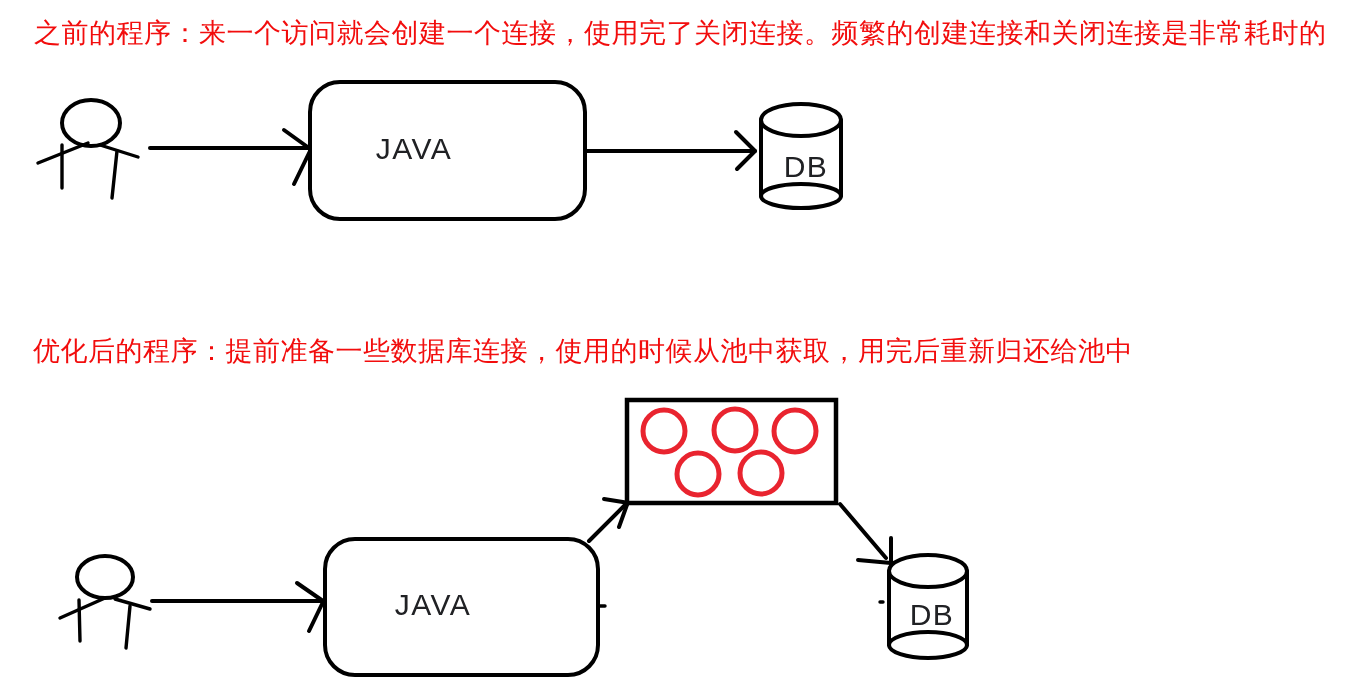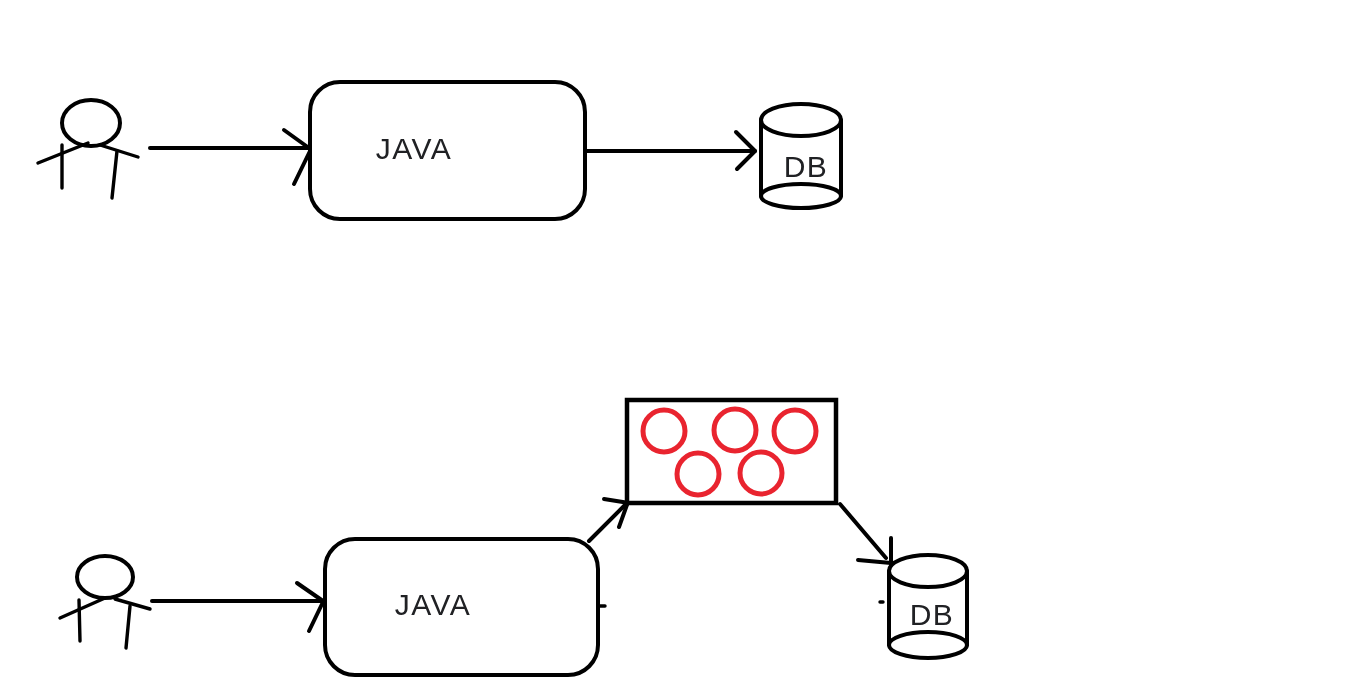--- a/index.html
+++ b/index.html
@@ -104,21 +104,23 @@
     <path class="ink-thin" d="M880,602 L883,602"></path>
 
     <g>
       <path class="ink" d="M889,571 L889,645"></path>
       <path class="ink" d="M967,571 L967,645"></path>
       <ellipse class="ink" cx="928" cy="645" rx="39" ry="13"></ellipse>
       <ellipse class="ink-box" cx="928" cy="571" rx="39" ry="16"></ellipse>
     </g>
   </svg>
 
+  <div class="heading heading-before">之前的程序：来一个访问就会创建一个连接，使用完了关闭连接。频繁的创建连接和关闭连接是非常耗时的</div>
 
+  <div class="heading heading-after">优化后的程序：提前准备一些数据库连接，使用的时候从池中获取，用完后重新归还给池中</div>
 
   <div class="shape-label label-java1">JAVA</div>
 
   <div class="shape-label label-db1">DB</div>
 
   <div class="shape-label label-java2">JAVA</div>
 
   <div class="shape-label label-db2">DB</div>
 </div>
 

